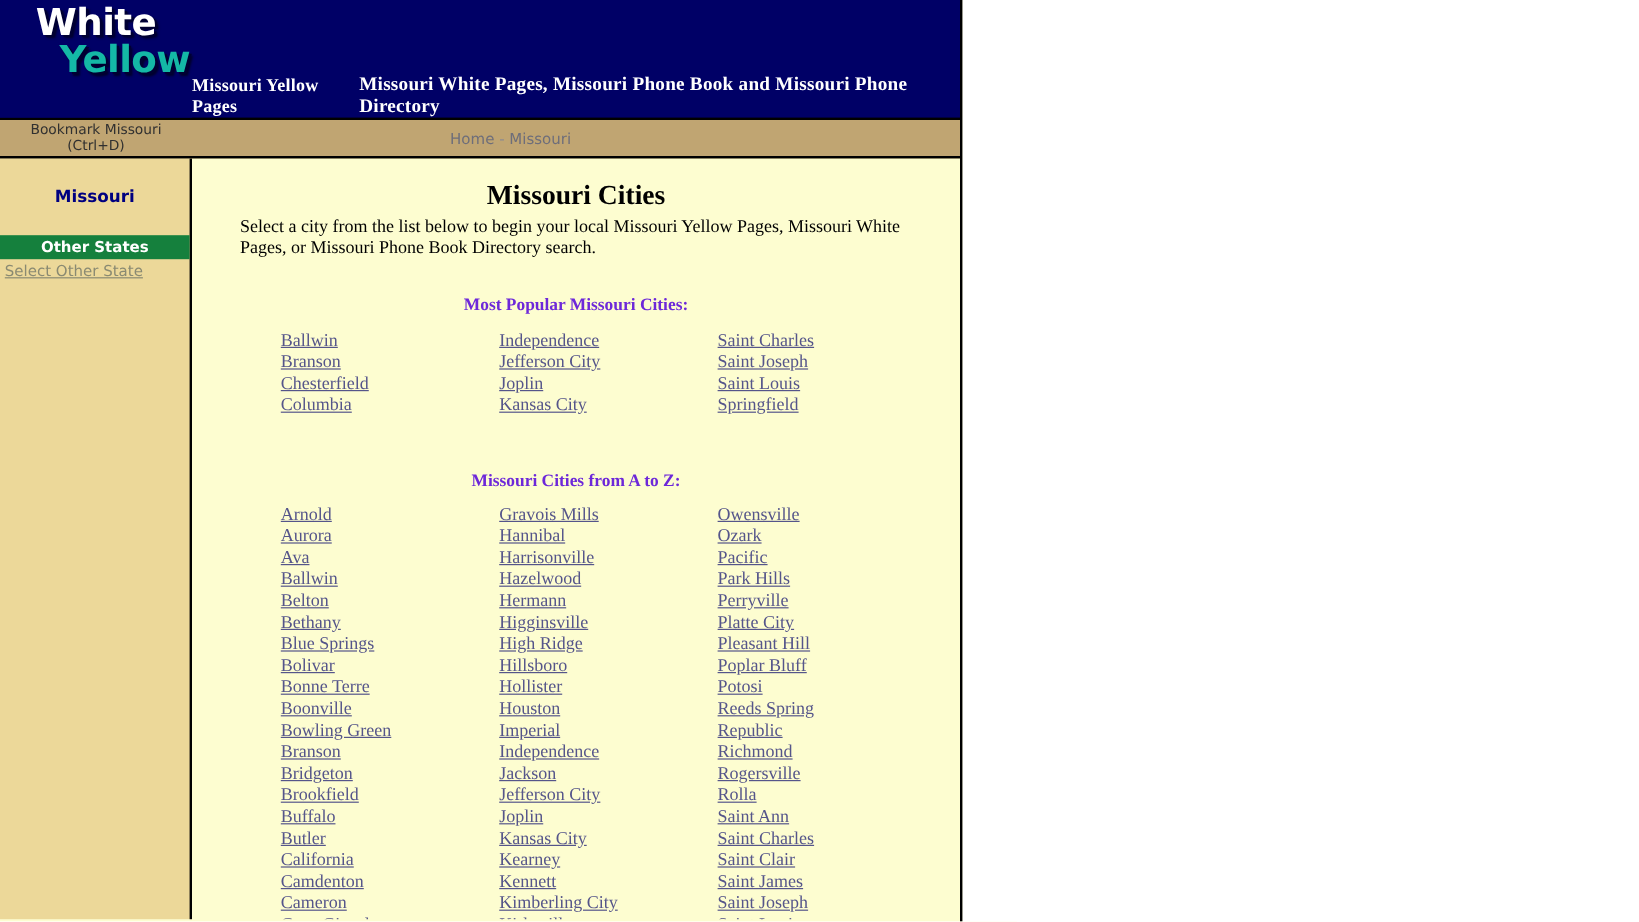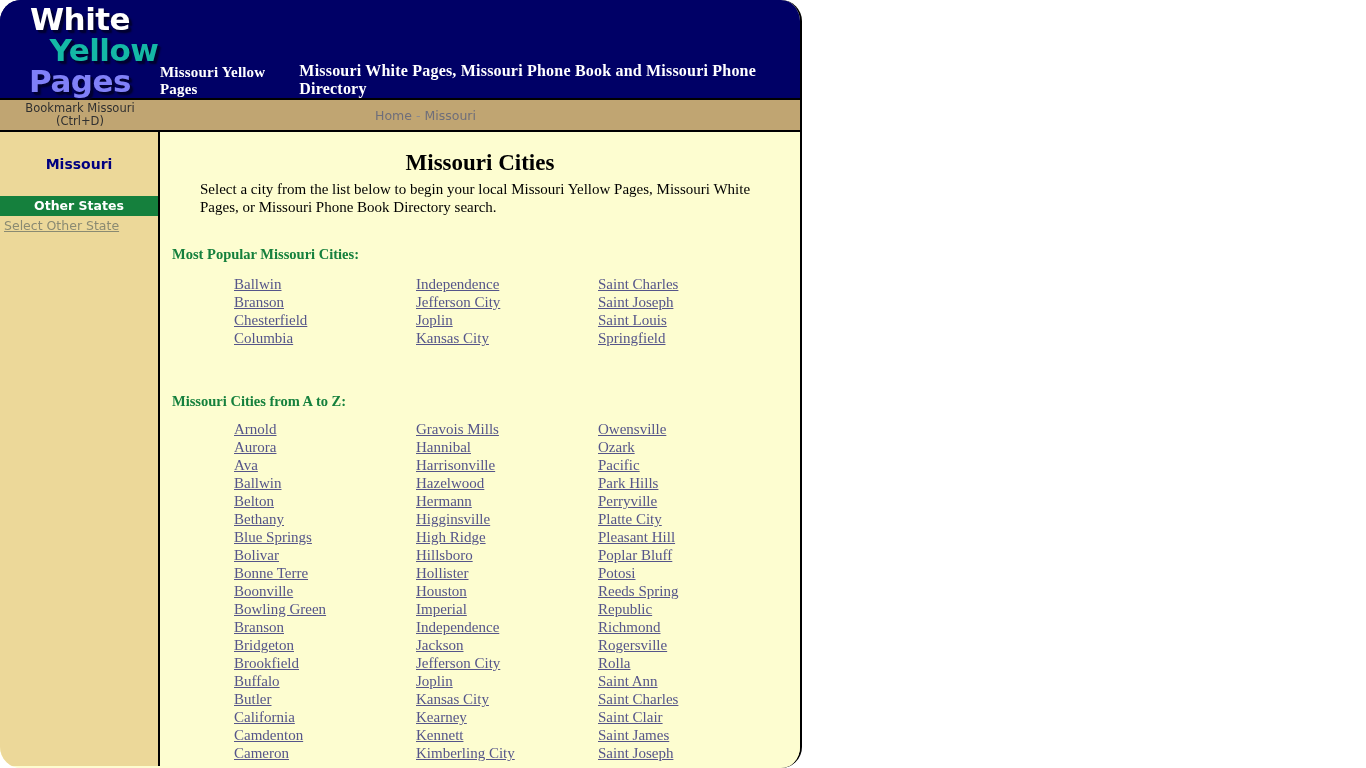--- a/index.html
+++ b/index.html
@@ -16,21 +16,20 @@
   }
 
   #page {
     width: 802px;
     background: #fdfdd0;
     position: relative;
     overflow: hidden;
     height: 768px;
     border-right: 2px solid #000000;
     box-sizing: border-box;
-    border-radius: 21px;
   }
 
   
   .header {
     background: #000066;
     height: 100px;
     display: flex;
     align-items: stretch;
     border-bottom: 2px solid #000000;
     box-sizing: border-box;
@@ -170,23 +169,24 @@
   }
   .intro {
     text-align: left;
     font-size: 15px;
     color: #000000;
     line-height: 18px;
     margin: 0 auto;
     max-width: 560px;
   }
   .section-head {
+    text-align: center;
     font-size: 14.5px;
     font-weight: bold;
-    color: #15803d;
+    color: #6d28d9;
   }
   .popular-head { margin: 30px 0 12px 0; }
   .az-head { margin: 46px 0 10px 0; }
 
   .city-cols {
     display: flex;
     justify-content: flex-start;
     padding-left: 62px;
   }
   .city-col {
@@ -204,21 +204,20 @@
 </style>
 </head>
 <body>
 
 <div id="page">
 
   <div class="header">
     <div class="logo-box">
       <div class="logo-line logo-white">White</div>
       <div class="logo-line logo-yellow">Yellow</div>
-      <div class="logo-line logo-blue">Pages</div>
     </div>
     <div class="header-text">
       <div class="header-title">Missouri Yellow Pages</div>
       <div class="header-sub">Missouri White Pages, Missouri Phone Book and Missouri Phone Directory</div>
     </div>
   </div>
 
   <div class="navbar">
     <div class="bookmark">
       <span>Bookmark Missouri</span>

